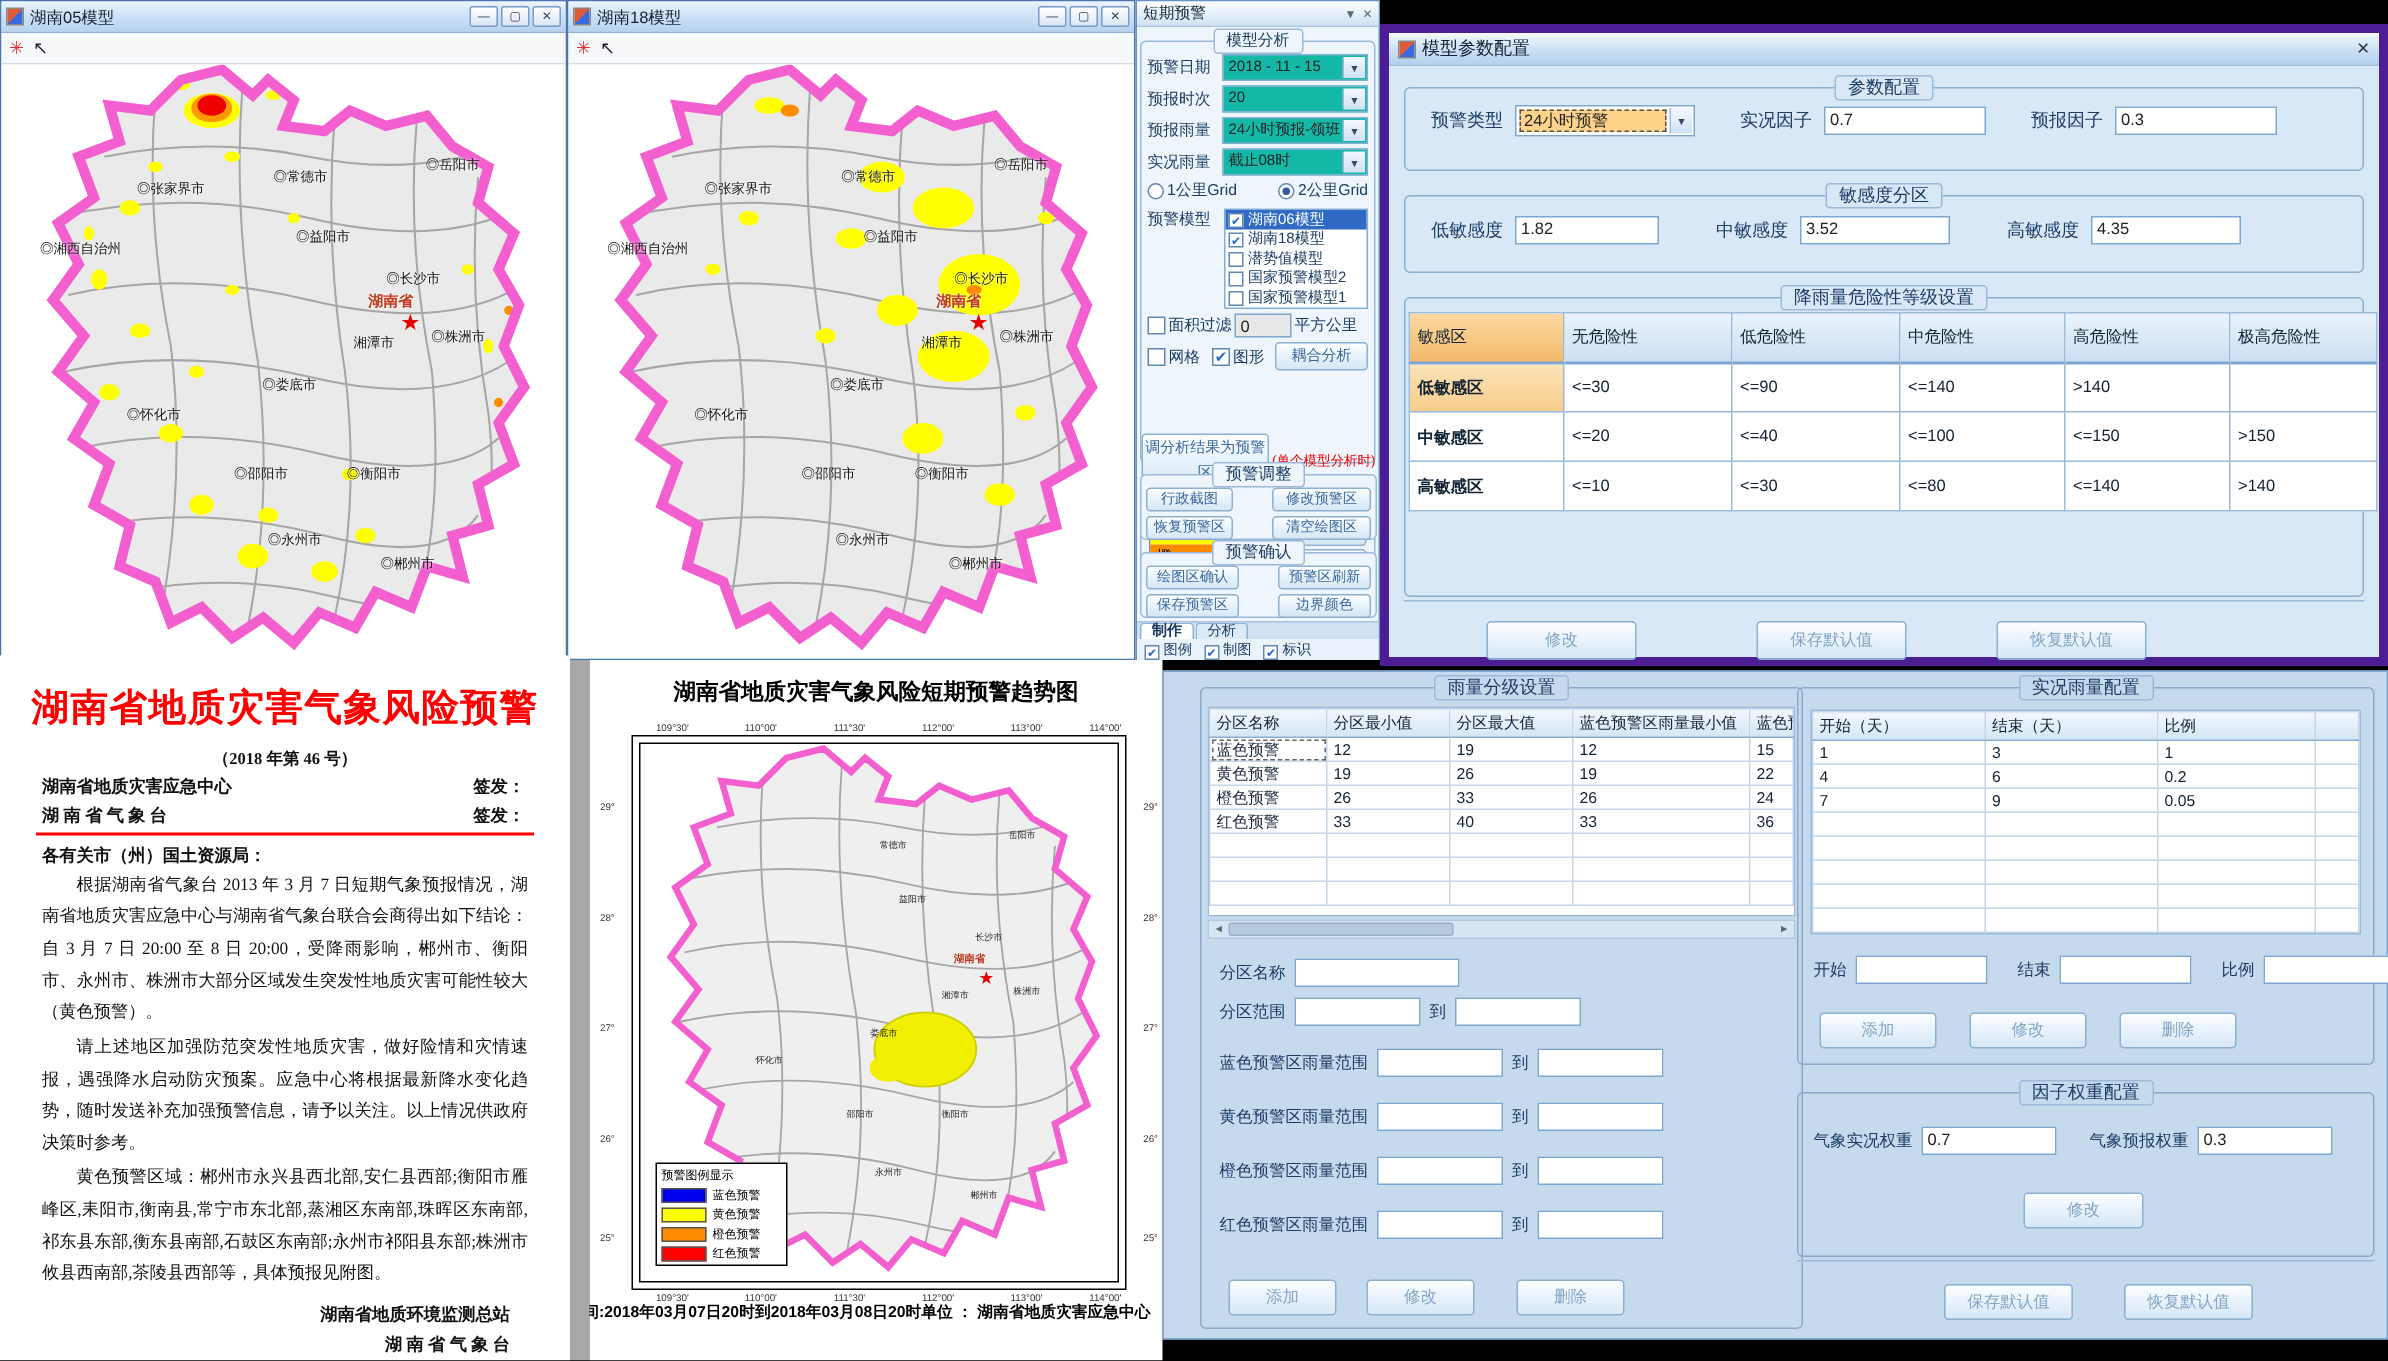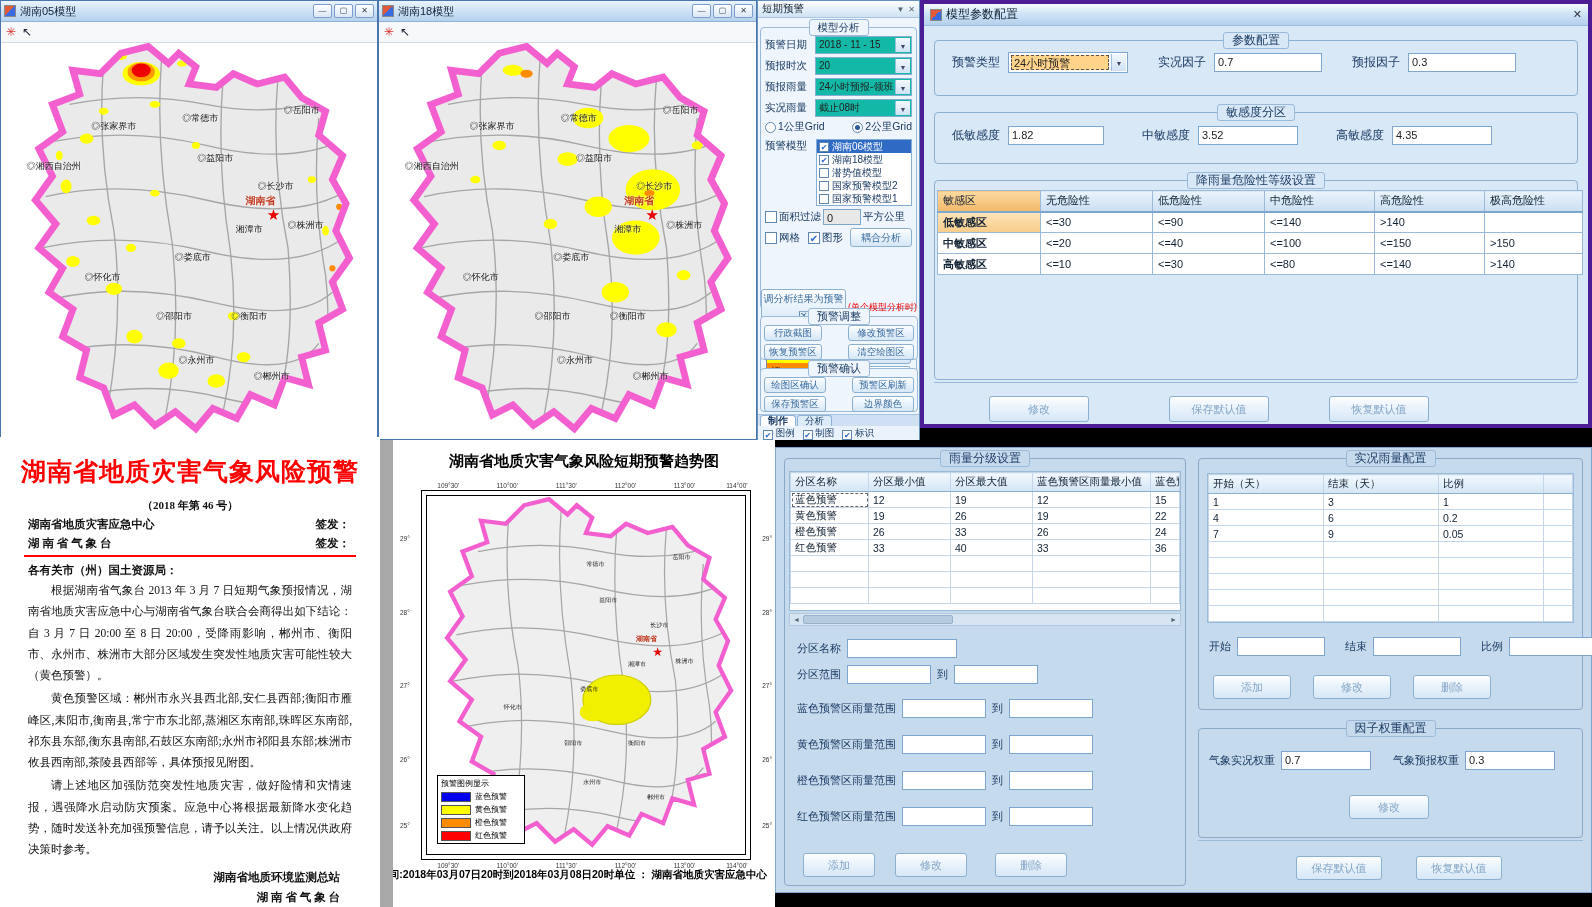--- a/index.html
+++ b/index.html
@@ -66,34 +66,34 @@
   .mitem.sel { background:#2f6bc4; color:#fff; }
   .ctable { width:58px; border:1px solid #888; font-size:10px; }
   .ctable div { height:17px; line-height:17px; padding:0 4px; display:flex; justify-content:space-between; color:#000; }
   .c-blue{background:#fff}.c-yellow{background:#ffff00}.c-orange{background:#ff8c00}.c-red{background:#ff0000}
   .sbtn { display:block; width:62px; margin:2px 0; line-height:16px; font-size:10px; }
   .pctab { border:1px solid #8fb2d8; border-bottom:none; padding:0 7px; line-height:15px;
            background:#dcebf8; border-radius:3px 3px 0 0; margin-right:1px; }
   .pctab.active { background:#fff; font-weight:bold; }
 
   
-  #dialogD { position:absolute; left:920px; top:0; width:672px; height:428px;
-             background:#d9e8f7; border:4px solid #4c1d95; }
+  #dialogD { position:absolute; left:920px; top:16px; width:672px; height:428px;
+             background:#d9e8f7; border:6px solid #4c1d95; }
   #dd-title { height:22px; background:linear-gradient(#f4fafe,#cde2f5 50%,#b3d0ec);
               display:flex; align-items:center; padding:0 6px; border-bottom:1px solid #9ebcdc; }
   #dd-title .ttl { flex:1; font-size:12px; color:#123; }
   .dd-close { font-size:11px; color:#334; }
   .ddrow { position:absolute; display:flex; align-items:center; gap:8px; }
   .ddrow .lbl { font-size:12px; }
   .combo { position:relative; width:120px; height:21px; border:1px solid #7da7cf; background:#fff; }
   .combo .val { position:absolute; left:2px; top:2px; right:18px; bottom:2px; background:#ffd48a;
                 border:1px dashed #555; font-size:11px; line-height:15px; padding:0 2px; color:#222; }
   .risk { position:absolute; left:13px; top:186px; width:646px; border-collapse:collapse;
           table-layout:fixed; background:#fff; font-size:11px; }
-  .risk th, .risk td { border:1px solid #9bb9d9; height:21px; padding:0 5px; text-align:left;
+  .risk th, .risk td { border:1px solid #9bb9d9; height:33px; padding:0 5px; text-align:left;
                        color:#123; font-weight:normal; overflow:hidden; white-space:nowrap;}
   .risk th { background:linear-gradient(#eaf3fc,#cbdff2); border-bottom:2px solid #7da7cf; }
   .risk th.corner { background:linear-gradient(#fbd9a0,#f3b96a); }
   .risk td.rowhdr { font-weight:bold; }
   .risk tr.selrow td.rowhdr { background:linear-gradient(#fce3b8,#f8cd8a); }
 
   
   #docE { position:absolute; left:0; top:437px; width:380px; height:470px; background:#fff;
           font-family:"Liberation Serif", serif; color:#111; overflow:hidden; }
   #docE .dtitle { margin-top:18px; text-align:center; color:#f00; font-size:25px; font-weight:bold;
@@ -539,22 +539,22 @@
     <span>湖南省地质灾害应急中心</span>
     <span>签发：</span>
   </div>
   <div class="orgline">
     <span>湖 南 省 气 象 台</span>
     <span>签发：</span>
   </div>
   <hr>
   <div class="salut">各有关市（州）国土资源局：</div>
   <p class="body">根据湖南省气象台 2013 年 3 月 7 日短期气象预报情况，湖南省地质灾害应急中心与湖南省气象台联合会商得出如下结论：自 3 月 7 日 20:00 至 8 日 20:00，受降雨影响，郴州市、衡阳市、永州市、株洲市大部分区域发生突发性地质灾害可能性较大（黄色预警）。</p>
+  <p class="body">请上述地区加强防范突发性地质灾害，做好险情和灾情速报，遇强降水启动防灾预案。应急中心将根据最新降水变化趋势，随时发送补充加强预警信息，请予以关注。以上情况供政府决策时参考。</p>
   <p class="body">黄色预警区域：郴州市永兴县西北部,安仁县西部;衡阳市雁峰区,耒阳市,衡南县,常宁市东北部,蒸湘区东南部,珠晖区东南部,祁东县东部,衡东县南部,石鼓区东南部;永州市祁阳县东部;株洲市攸县西南部,茶陵县西部等，具体预报见附图。</p>
-  <p class="body">请上述地区加强防范突发性地质灾害，做好险情和灾情速报，遇强降水启动防灾预案。应急中心将根据最新降水变化趋势，随时发送补充加强预警信息，请予以关注。以上情况供政府决策时参考。</p>
   <div class="sig">
     <div>湖南省地质环境监测总站</div>
     <div>湖 南 省 气 象 台</div>
 
   </div>
 </div>
 
 <div id="gutterF"></div>
 <div id="trendF">
   <div class="ttitle">湖南省地质灾害气象风险短期预警趋势图</div>
@@ -627,21 +627,21 @@
     </div>
   </div>
   <div class="tcap">
     <span>预报时间:2018年03月07日20时到2018年03月08日20时</span>
     <span>单位 ：  湖南省地质灾害应急中心</span>
   </div>
 </div>
 
 <div id="panelG">
 
-  <div class="grp" style="left:8px;top:10px;width:402px;height:428px;border-color:#8aa9c9;">
+  <div class="grp" style="left:24px;top:10px;width:402px;height:428px;border-color:#8aa9c9;">
     <span class="glabel" style="background:#c6daee;font-size:12px;">雨量分级设置</span>
     <div style="position:absolute;left:4px;top:12px;right:4px;height:140px;background:#fff;border:1px solid #9bb9d9;overflow:hidden;">
       <table class="gtable">
         <colgroup>
             <col style="width:78px">
             <col style="width:82px">
             <col style="width:82px">
             <col style="width:118px">
             <col>
           </colgroup>

